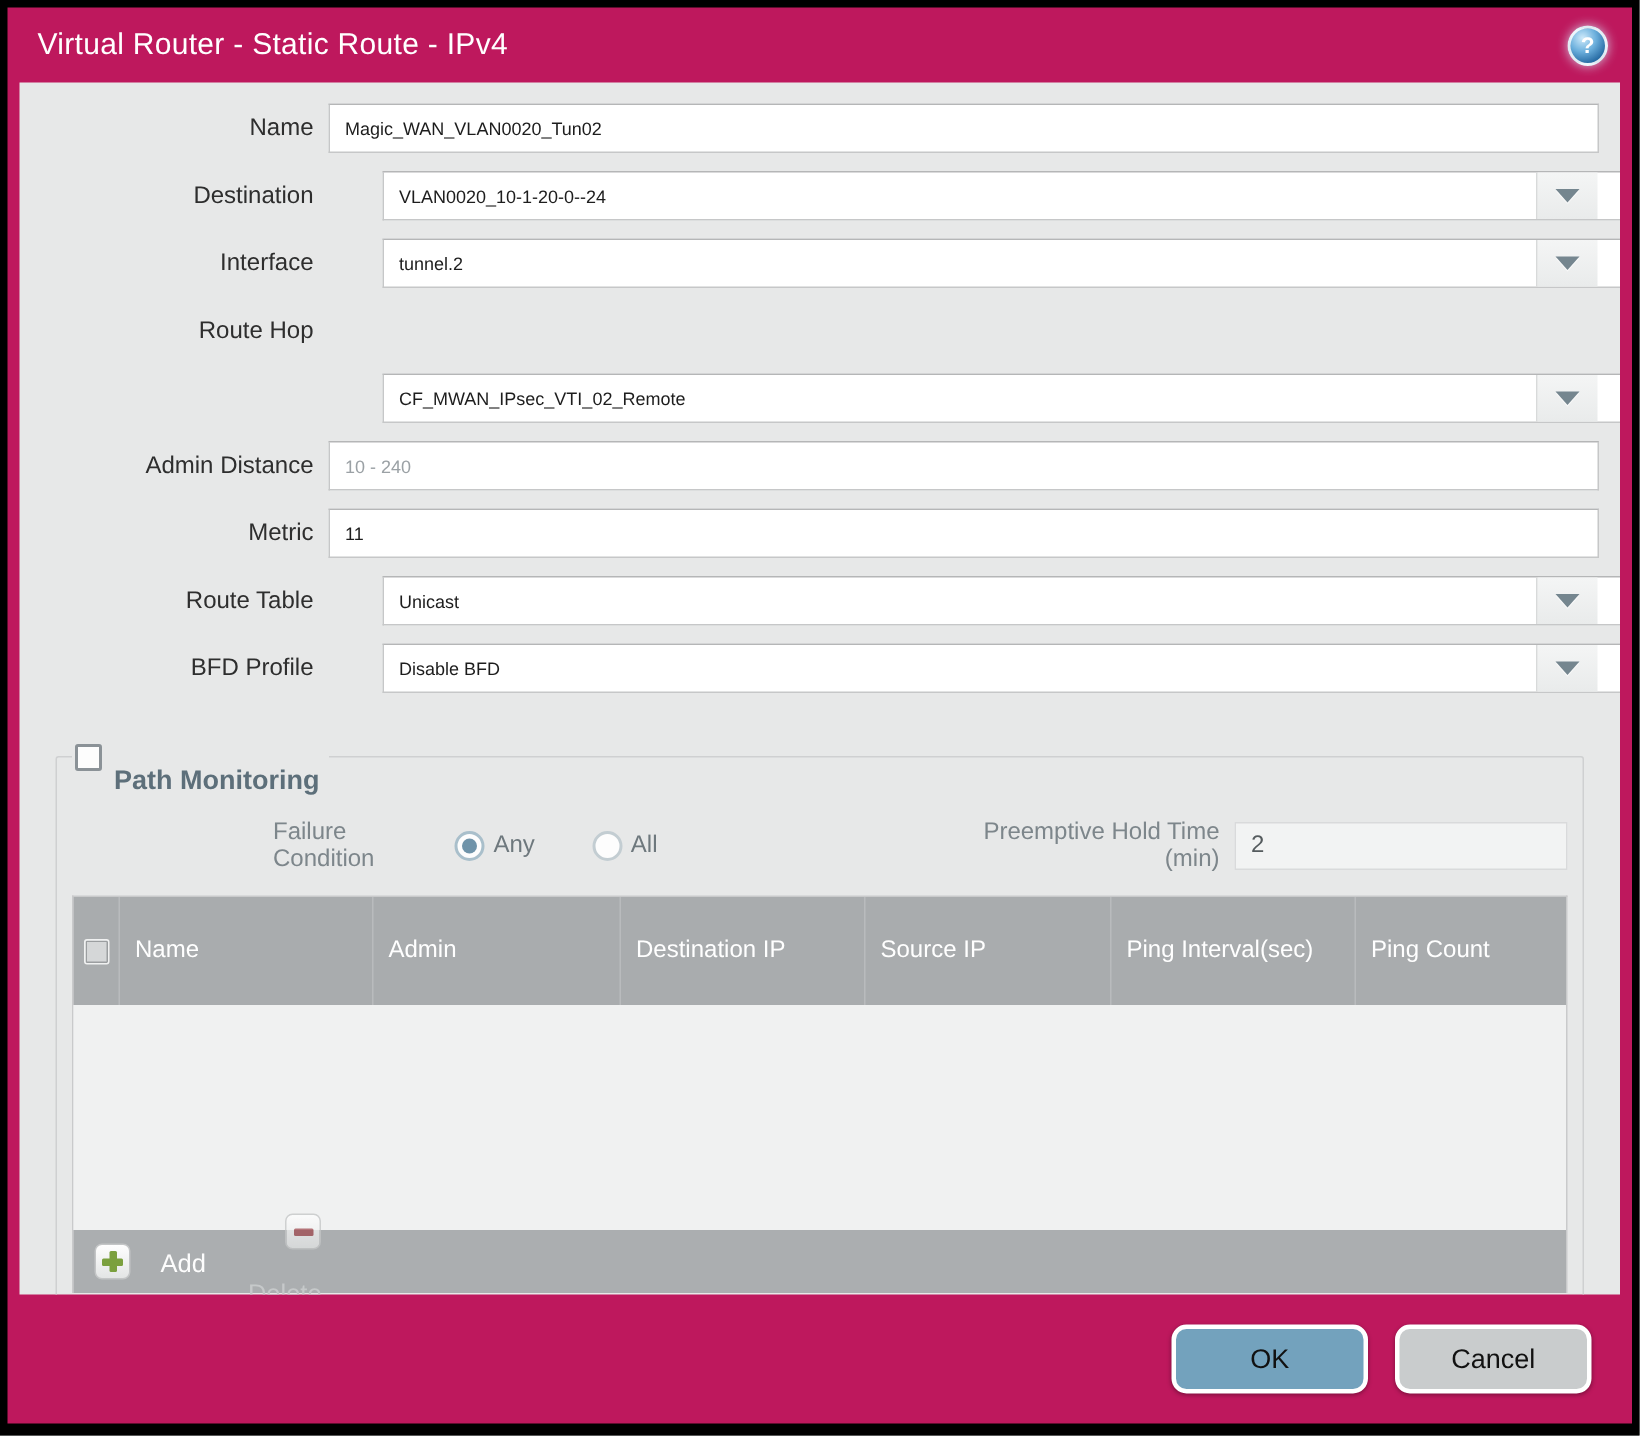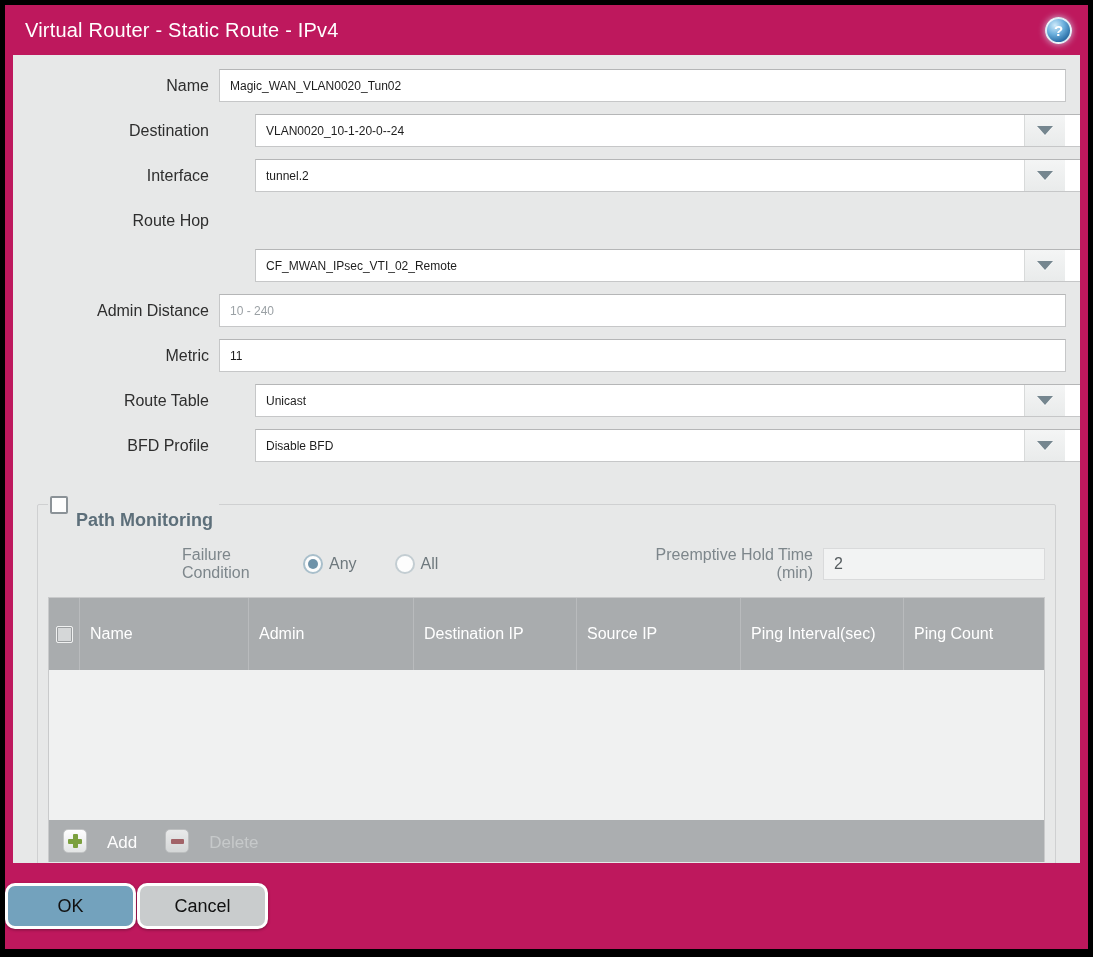--- a/index.html
+++ b/index.html
@@ -214,29 +214,29 @@
   .plus-icon::before, .plus-icon::after {
     content:''; position:absolute; background:#7ba03e; border-radius:1px;
   }
   .plus-icon::before { width:14px; height:5px; }
   .plus-icon::after  { width:5px; height:14px; }
   .minus-icon::before {
     content:''; position:absolute; width:13px; height:5px;
     background:#a04a50; border-radius:1px;
   }
   .tool-label { color:#fdfdfd; font-size:17px; }
-  .tool-btn.disabled { cursor:default; }
+  .tool-btn.disabled { cursor:default;flex-direction:column; }
   .tool-btn.disabled .glyph-box { opacity:0.75; }
   .tool-btn.disabled .tool-label { color:#c6c9ca; }
   
   .dlg-footer {
     height:86px;
-    display:flex; align-items:center; 
+    display:flex; align-items:center; justify-content:flex-end;
     padding-right:27px;
-    gap:1px;
+    gap:18px;
   }
   .dlg-footer button {
     width:131px; height:46px;
     border-radius:10px;
     border:3px solid #fff;
     font-family:"Liberation Sans", sans-serif;
     font-size:18px;
     color:#111;
     cursor:pointer;
     box-shadow:0 1px 3px rgba(0,0,0,0.35);

